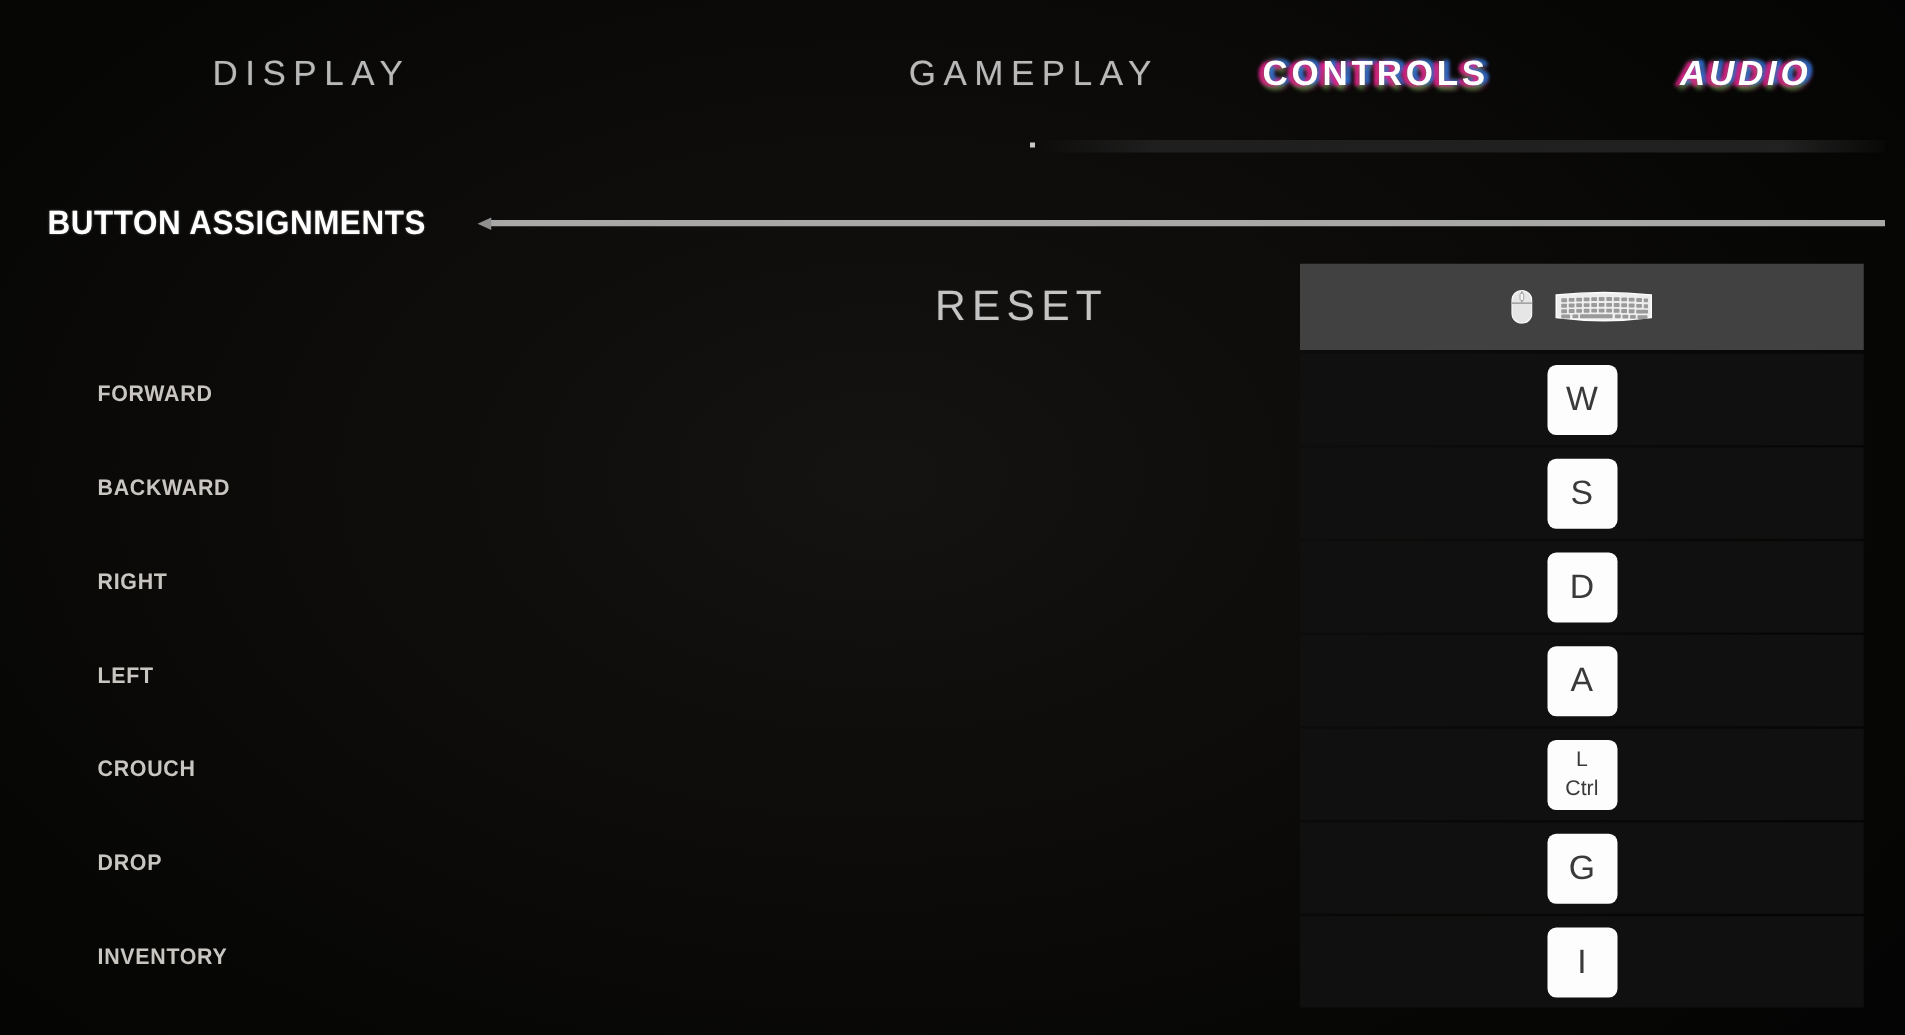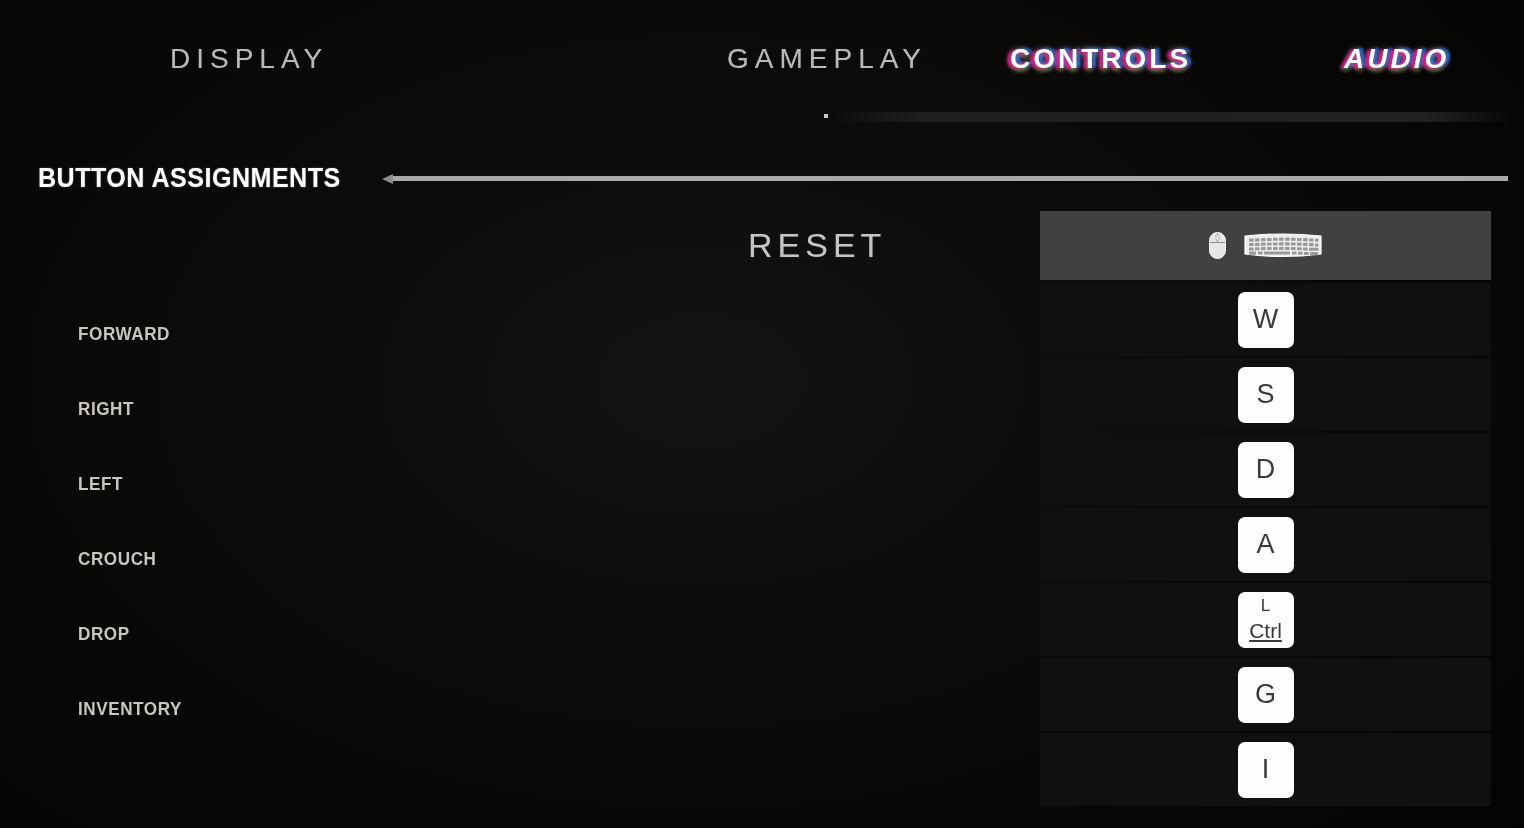--- a/index.html
+++ b/index.html
@@ -104,21 +104,21 @@
     background:transparent;
     border:none;
     font-family:"Liberation Sans", sans-serif;
     cursor:pointer;
     text-shadow:0 0 1px rgba(255,255,255,.2);
     margin-left:42px;
   }
 
   
   .actions {
-    position:absolute; left:0; top:297px; width:1040px;
+    position:absolute; left:0; top:278px; width:1040px;
   }
   .action-row {
     height:75px;
     display:flex; align-items:center;
     padding-left:78px;
   }
   .action-label {
     color:#c9c6c2;
     font-size:18px;
     font-weight:700;
@@ -159,21 +159,21 @@
     align-items:center; justify-content:center;
     color:#3a3a3a;
     font-size:27px;
     font-weight:400;
     line-height:1.02;
     font-family:"Liberation Sans", sans-serif;
     cursor:pointer;
   }
   .keycap.two-line { font-size:16px; line-height:1.3; }
   .keycap.two-line .k1 { font-size:17px; }
-  .keycap.two-line .k2 { font-size:21px;text-decoration:underline; }
+  .keycap.two-line .k2 { font-size:17px; }
 
   
   .mouse-ico { width:17px; height:27px; display:block; }
   .kbd-ico   { width:80px; height:28px; display:block; }
 </style>
 </head>
 <body>
 
 <div id="screen">
 
@@ -190,20 +190,23 @@
   <div class="section-head">
     <div class="section-title">BUTTON ASSIGNMENTS</div>
     <div class="section-rule"></div>
   </div>
 
   <button class="reset-btn">RESET</button>
 
   <div class="actions" id="action-list">
       <div class="action-row">
         <div class="action-label">FORWARD</div>
+      </div>
+      <div class="action-row">
+        <div class="action-label">BACKWARD</div>
       </div>
       <div class="action-row">
         <div class="action-label">RIGHT</div>
       </div>
       <div class="action-row">
         <div class="action-label">LEFT</div>
       </div>
       <div class="action-row">
         <div class="action-label">CROUCH</div>
       </div>

